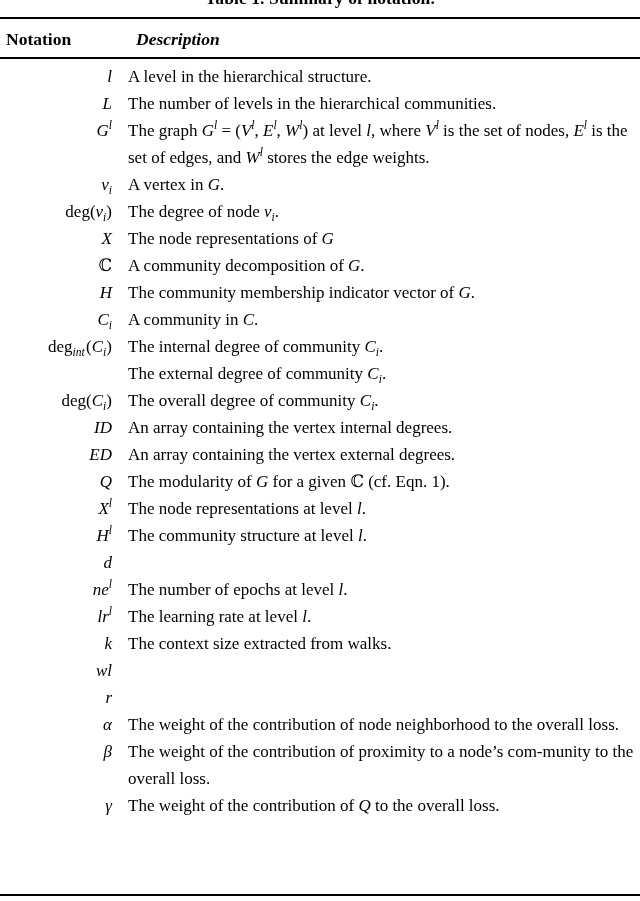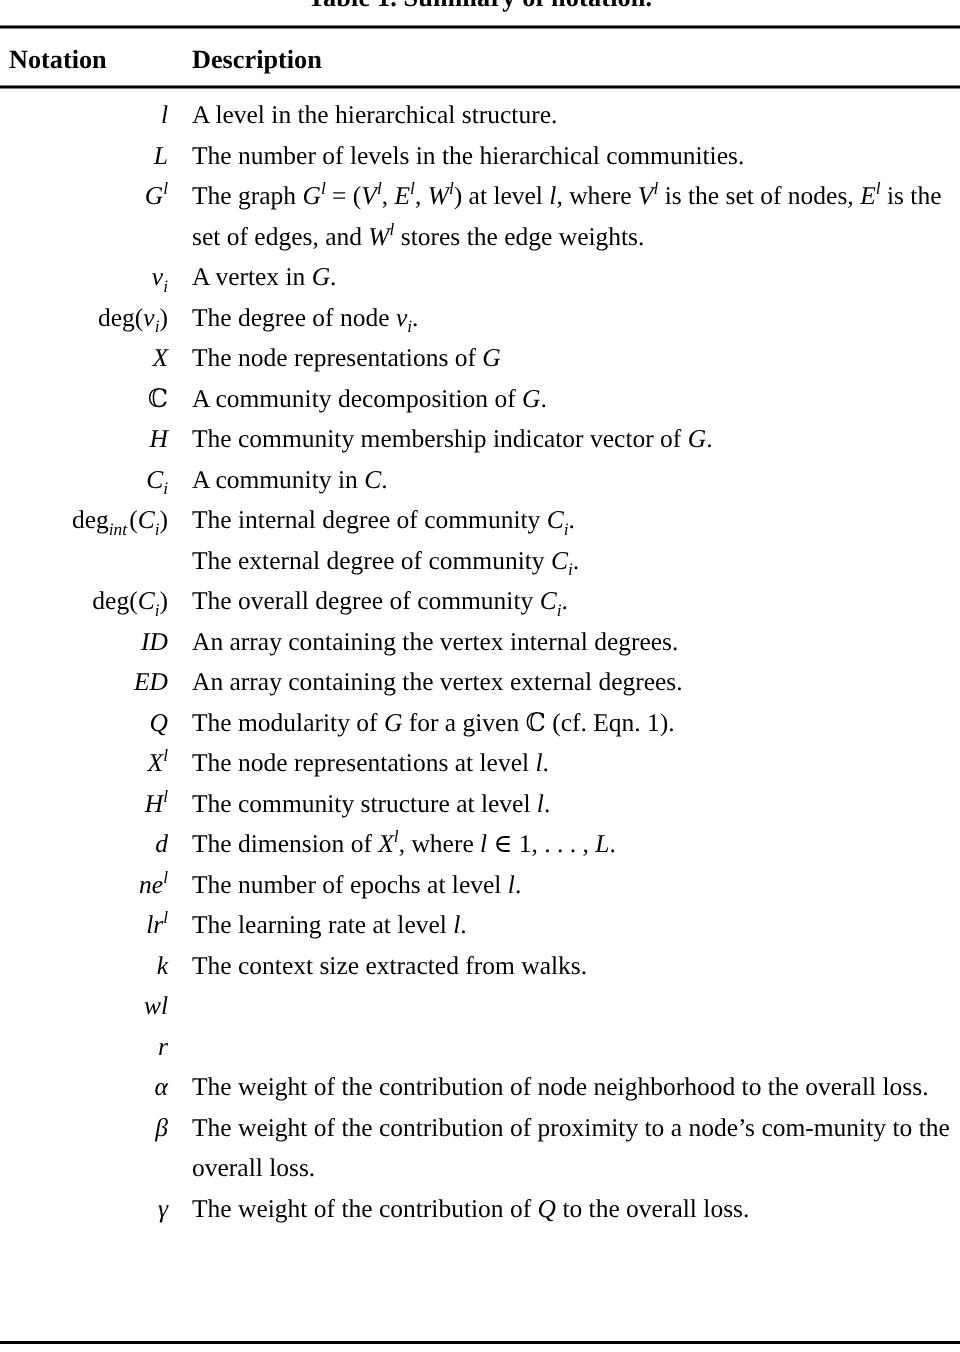--- a/index.html
+++ b/index.html
@@ -57,21 +57,22 @@
     line-height: 30px;
   }
   .head-notation {
     position: absolute;
     left: 6px;
     width: 106px;
     text-align: left;
   }
   .head-description {
     position: absolute;
-    left: 128px;
+    left: 136px;
+    font-style: italic;
   }
 
   
   .body-rows {
     position: absolute;
     top: 63px;
     left: 0;
     width: 640px;
   }
   .row {
@@ -183,21 +184,20 @@
       <div class="row">
         <div class="cell-notation"><i class="m">X</i><span class="sup">l</span></div>
         <div class="cell-desc">The node representations at level <i class="m">l</i>.</div>
       </div>
       <div class="row">
         <div class="cell-notation"><i class="m">H</i><span class="sup">l</span></div>
         <div class="cell-desc">The community structure at level <i class="m">l</i>.</div>
       </div>
       <div class="row">
         <div class="cell-notation"><i class="m">d</i></div>
-        <div class="cell-desc">The dimension of <i class="m">X</i><span class="sup">l</span>, where <i class="m">l</i> ∈ 1, . . . , <i class="m">L</i>.</div>
       </div>
       <div class="row">
         <div class="cell-notation"><i class="m">ne</i><span class="sup">l</span></div>
         <div class="cell-desc">The number of epochs at level <i class="m">l</i>.</div>
       </div>
       <div class="row">
         <div class="cell-notation"><i class="m">lr</i><span class="sup">l</span></div>
         <div class="cell-desc">The learning rate at level <i class="m">l</i>.</div>
       </div>
       <div class="row">

